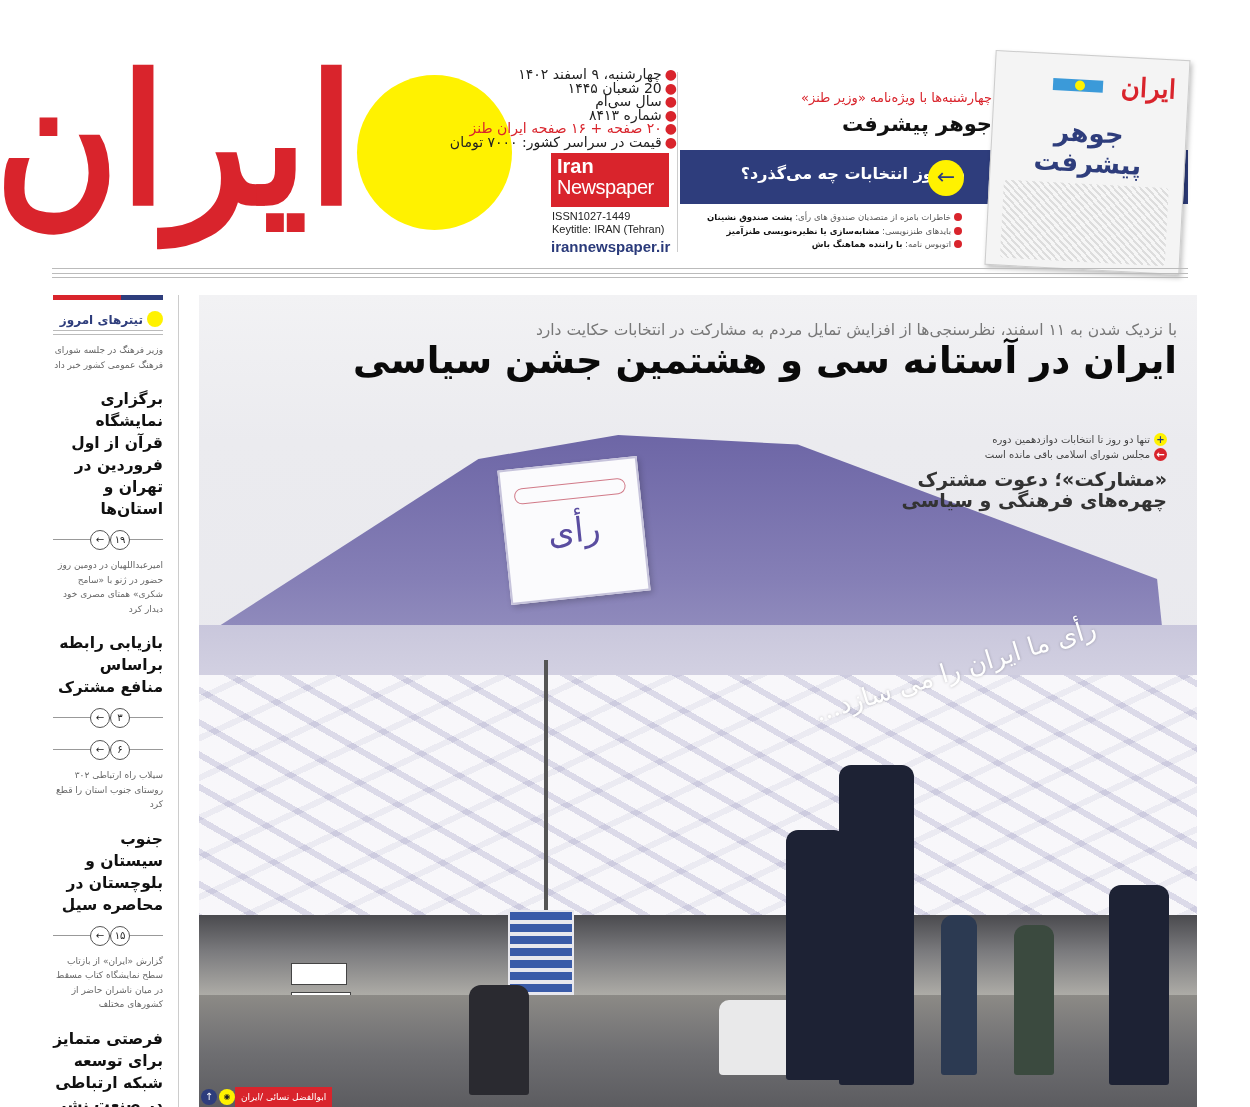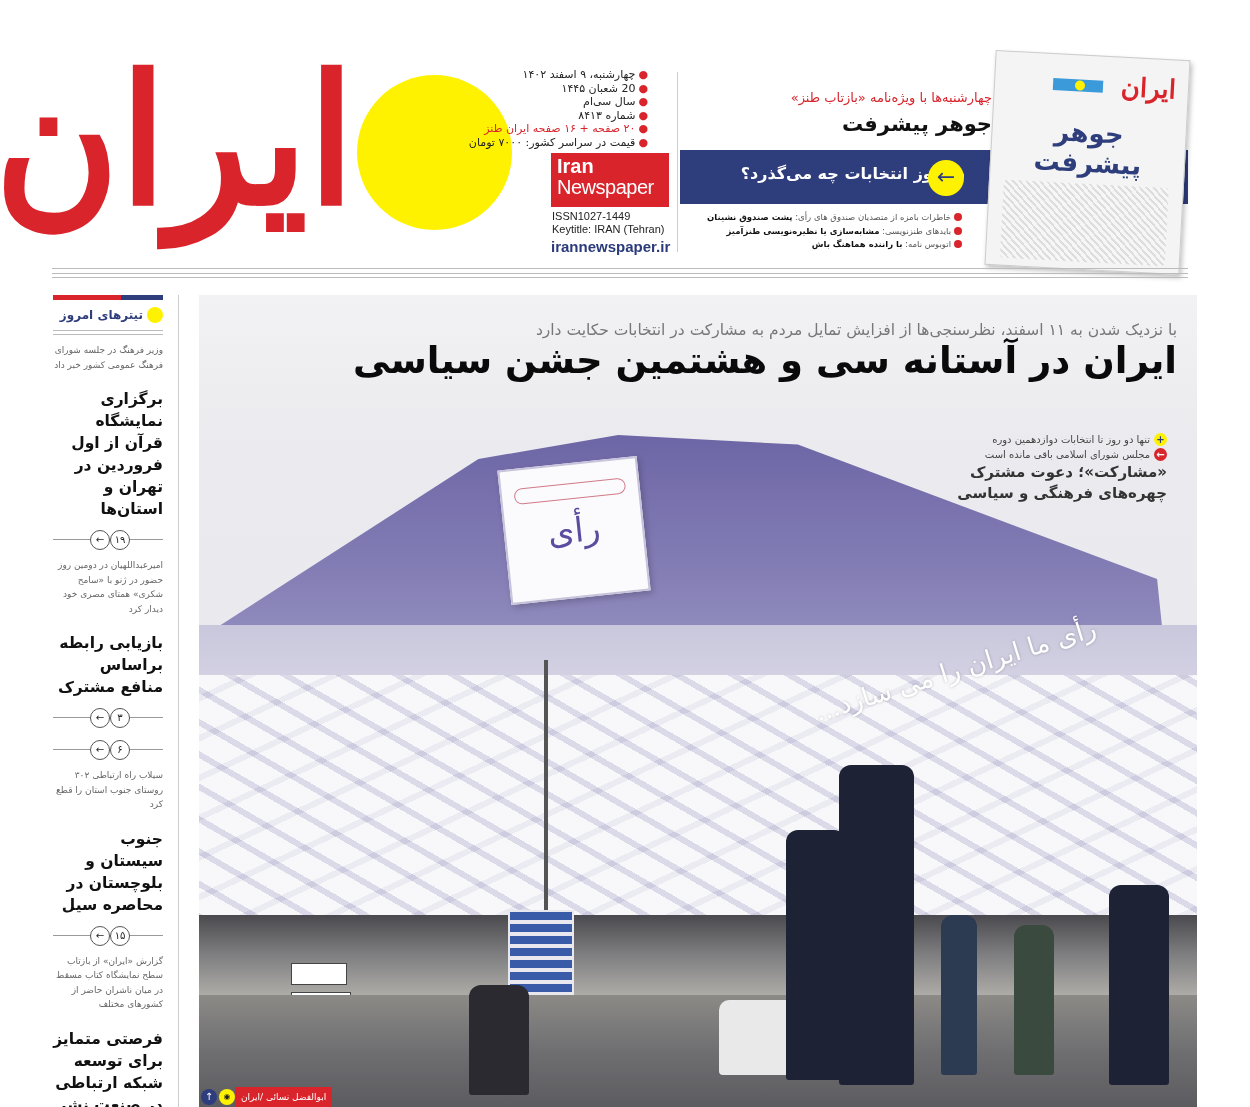--- a/index.html
+++ b/index.html
@@ -5,21 +5,21 @@
   * { box-sizing: border-box; margin: 0; padding: 0; }
   html, body { width: 1250px; height: 1107px; background: #ffffff; overflow: hidden; }
   body { position: relative; font-family: "DejaVu Sans", sans-serif; color: #111; }
 
   
   .masthead { position: absolute; left: 0; top: 0; width: 1250px; height: 285px; padding-left: 22px; }
   .logo { position: absolute; left: 55px; top: 55px; width: 300px; height: 200px; }
   .logo-text { position: absolute; right: 0; top: 0; font-family: "DejaVu Serif", serif; font-weight: bold; font-size: 170px; color: #d9242c; line-height: 1; direction: rtl; letter-spacing: -6px; transform: scaleY(1.05); }
   .sun { position: absolute; left: 357px; top: 75px; width: 155px; height: 155px; border-radius: 50%; background: #fff200; }
 
-  .issue-info { position: absolute; left: 520px; top: 68px; width: 128px; direction: rtl; font-size: 11px; line-height: 13.5px; color: #222; }
+  .issue-info { position: absolute; left: 549px; top: 68px; width: 128px; direction: rtl; font-size: 14px; line-height: 13.5px; color: #222; }
   .issue-info .row { white-space: nowrap; }
   .issue-info .dot { color: #d9242c; margin-left: 3px; }
   .issue-info .red { color: #d9242c; }
 
   .iran-box { position: absolute; left: 551px; top: 153px; width: 118px; height: 54px; background: #d9242c; color: #fff; padding: 3px 6px; font-family: "Liberation Sans", sans-serif; }
   .iran-box .l1 { font-size: 20px; font-weight: bold; line-height: 20px; }
   .iran-box .l2 { font-size: 20px; line-height: 22px; letter-spacing: -0.5px; }
   .issn { position: absolute; left: 552px; top: 210px; font-family: "Liberation Sans", sans-serif; font-size: 11px; line-height: 13px; color: #222; }
   .site { position: absolute; left: 551px; top: 238px; font-family: "Liberation Sans", sans-serif; font-size: 15px; font-weight: bold; color: #2a3a7a; }
   .vline { position: absolute; left: 677px; top: 72px; width: 1px; height: 180px; background: #ccc; }
@@ -39,21 +39,21 @@
   .mag-strip { position: absolute; left: 58px; top: 24px; width: 50px; height: 12px; background: #3b9ad9; }
   .mag-dot { position: absolute; left: 80px; top: 25px; width: 10px; height: 10px; border-radius: 50%; background: #fff200; }
   .mag-title { position: absolute; left: 0; right: 0; top: 62px; text-align: center; font-size: 26px; font-weight: bold; color: #2e3d7c; line-height: 30px; direction: rtl; }
   .mag-crowd { position: absolute; left: 14px; right: 14px; top: 128px; height: 78px; background: repeating-linear-gradient(45deg, #ddd 0 2px, #f6f6f6 2px 5px); border-radius: 4px; }
 
   .rule { position: absolute; left: 52px; width: 1136px; height: 1px; background: #bbb; }
 
   
   .sidebar { position: absolute; left: 53px; top: 295px; width: 110px; }
   .side-top-bar { height: 5px; background: linear-gradient(to right, #d9242c 0 62%, #2e3d7c 62% 100%); }
-  .side-head { display: flex; flex-direction: row-reverse; align-items: center; gap: 4px; height: 24px; margin-top: 3px; }
+  .side-head { display: flex; flex-direction: row-reverse; align-items: flex-end; gap: 4px; height: 24px; margin-top: 3px; }
   .side-head .dot { width: 16px; height: 16px; border-radius: 50%; background: #fff200; }
   .side-head .lbl { font-size: 12px; font-weight: bold; color: #2e3d7c; direction: rtl; }
   .side-dbl { border-top: 1px solid #bbb; border-bottom: 1px solid #bbb; height: 5px; margin: 3px 0 8px; }
   .item { direction: rtl; text-align: right; }
   .item .lead { font-size: 9px; line-height: 14.5px; color: #666; }
   .item .hl { font-size: 15.5px; font-weight: bold; line-height: 22px; color: #111; margin-top: 16px; }
   .pager { position: relative; height: 24px; margin: 8px 0 6px; }
   .pager .ln { position: absolute; left: 0; right: 0; top: 11px; height: 1px; background: #999; }
   .pager .circ { position: absolute; top: 2px; width: 20px; height: 20px; border: 1px solid #555; border-radius: 50%; background: #fff; font-size: 10px; line-height: 18px; text-align: center; color: #222; }
   .pager .c1 { left: 37px; } .pager .c2 { left: 57px; }
@@ -84,21 +84,21 @@
   .poster { position: absolute; left: 309px; top: 615px; width: 66px; height: 100px; background: repeating-linear-gradient(to bottom, #3a5ba8 0 8px, #e8e8ee 8px 12px); border: 2px solid #e8e8ee; }
   .lamp { position: absolute; left: 345px; top: 365px; width: 4px; height: 360px; background: #555; }
 
   .kicker { position: absolute; right: 20px; top: 26px; font-size: 15.5px; color: #777; direction: rtl; white-space: nowrap; }
   .headline { position: absolute; right: 20px; top: 44px; font-size: 37px; font-weight: bold; color: #0a0a0a; direction: rtl; white-space: nowrap; letter-spacing: -1px; }
   .sub { position: absolute; right: 30px; top: 137px; direction: rtl; text-align: right; }
   .sub .ln { font-size: 10px; line-height: 15px; color: #444; white-space: nowrap; display: flex; align-items: center; gap: 4px; }
   .sub .ic { display: inline-block; width: 13px; height: 13px; border-radius: 50%; font-size: 10px; line-height: 13px; text-align: center; font-weight: bold; }
   .sub .ic.y { background: #fff200; color: #2e3d7c; }
   .sub .ic.r { background: #d9242c; color: #fff; }
-  .sub .big { font-size: 15px; font-weight: bold; line-height: 21px; color: #333; }
+  .sub .big { font-size: 19px; font-weight: bold; line-height: 21px; color: #333; margin-top: 7px; }
 
   .credit { position: absolute; left: 0; bottom: 0; height: 20px; display: flex; align-items: center; }
   .credit .txt { background: #d9242c; color: #fff; font-size: 9px; padding: 0 6px; height: 20px; line-height: 20px; direction: rtl; }
   .credit .cam { width: 16px; height: 16px; border-radius: 50%; background: #fff200; margin-left: 2px; font-size: 8px; line-height: 16px; text-align: center; color: #222; }
   .credit .up { width: 16px; height: 16px; border-radius: 50%; background: #2e3d7c; color: #fff; margin-left: 2px; font-size: 10px; line-height: 16px; text-align: center; }
 </style>
 </head>
 <body>
 
 <div class="masthead">
@@ -120,21 +120,21 @@
     <div class="l1">Iran</div>
     <div class="l2">Newspaper</div>
   </div>
   <div class="issn">
     <div>ISSN1027-1449</div>
     <div>Keytitle: IRAN (Tehran)</div>
   </div>
   <div class="site">irannewspaper.ir</div>
   <div class="vline"></div>
 
-  <div class="promo-red">چهارشنبه‌ها با ویژه‌نامه «بازتاب طنز»</div>
+  <div class="promo-red">چهارشنبه‌ها با ویژه‌نامه «وزیر طنز»</div>
   <div class="promo-title">جوهر پیشرفت</div>
   <div class="blue-band"></div>
   <div class="band-text">در روز انتخابات چه می‌گذرد؟</div>
   <div class="band-arrow">←</div>
   <div class="promo-bullets">
     <div class="bul"><span class="rd"></span><span>خاطرات بامزه از متصدیان صندوق های رأی:</span> <b>پشت صندوق نشینان</b></div>
     <div class="bul"><span class="rd"></span><span>بایدهای طنزنویسی:</span> <b>مشابه‌سازی یا نظیره‌نویسی طنزآمیز</b></div>
     <div class="bul"><span class="rd"></span><span>اتوبوس نامه:</span> <b>با راننده هماهنگ باش</b></div>
   </div>
 

